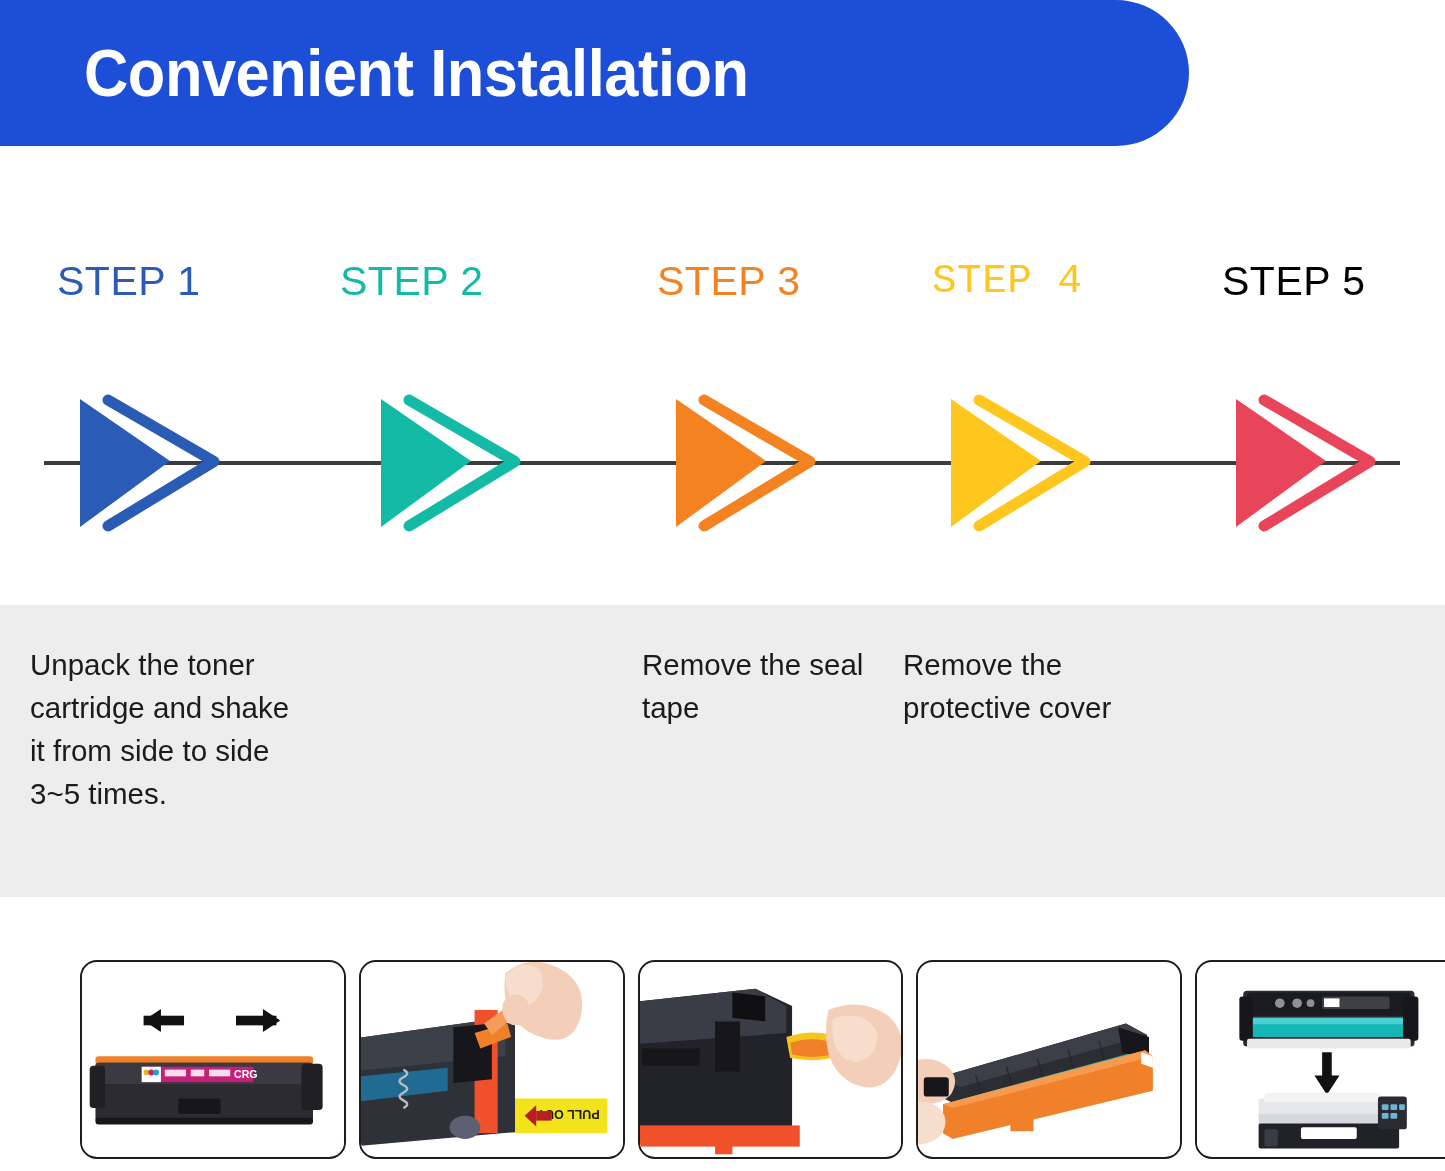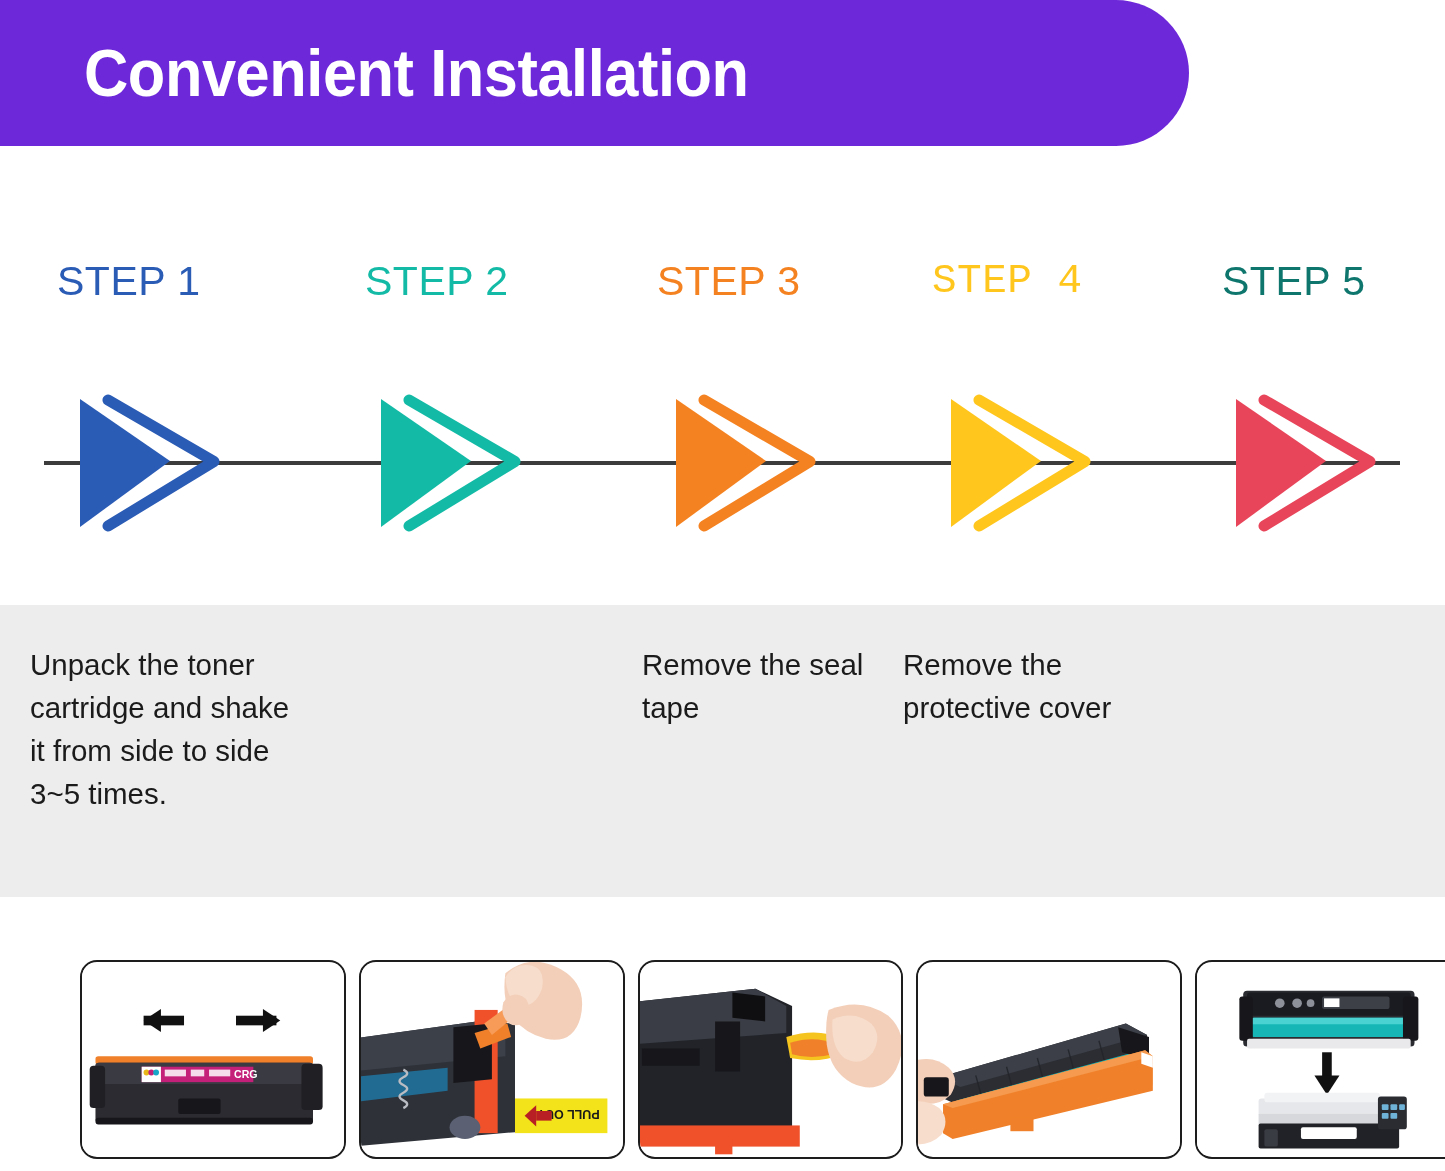--- a/index.html
+++ b/index.html
@@ -9,21 +9,21 @@
     background: #ffffff;
     font-family: "Liberation Sans", sans-serif;
     overflow: hidden;
   }
   .page { position: relative; width: 1445px; height: 1171px; background: #fff; }
 
   
   .banner {
     position: absolute; left: 0; top: 0;
     width: 1189px; height: 146px;
-    background: #6d28d9;
+    background: #1d4ed8;
     border-top-right-radius: 73px;
     border-bottom-right-radius: 73px;
     display: flex; align-items: center;
   }
   .banner-title {
     color: #ffffff;
     font-size: 66px;
     font-weight: bold;
     letter-spacing: -0.5px;
     margin-left: 84px;
@@ -43,21 +43,21 @@
   }
   .step-label {
     position: absolute;
     font-size: 41px;
     font-weight: normal;
     letter-spacing: 0.5px;
     white-space: nowrap;
     font-family: "Liberation Sans", sans-serif;
   }
   .sl0 { left: 57px; }
-  .sl1 { left: 365px; }
+  .sl1 { left: 340px; }
   .sl2 { left: 657px; }
   .sl3 { left: 932px; font-family: Liberation Mono, monospace; }
   .sl4 { left: 1222px; }
 
   
   .axis {
     position: absolute;
     left: 44px; top: 311px;
     width: 1356px; height: 4px;
     background: #3c3c3c;
@@ -128,21 +128,21 @@
     <div class="banner-title">Convenient Installation</div>
   </div>
 
   <div class="steps">
 
     <div class="step-labels">
       <div class="step-label sl0" style="color:#2a5bb5">STEP 1</div>
       <div class="step-label sl1" style="color:#13bba6">STEP 2</div>
       <div class="step-label sl2" style="color:#f58220">STEP 3</div>
       <div class="step-label sl3" style="color:#ffc61e">STEP 4</div>
-      <div class="step-label sl4" style="color:#0f766e">STEP 5</div>
+      <div class="step-label sl4" style="color:#000000">STEP 5</div>
     </div>
 
     <div class="axis"></div>
 
     <div class="arrow-row">
 
       <div class="arrow-wrap aw0">
         <svg viewBox="0 0 152 140">
           <path d="M6 6 L96 68 L6 134 Z" fill="#2a5bb5"></path>
           <path d="M34 7 L140 68.5 L34 133" fill="none" stroke="#2a5bb5" stroke-width="11" stroke-linejoin="round" stroke-linecap="round"></path>

